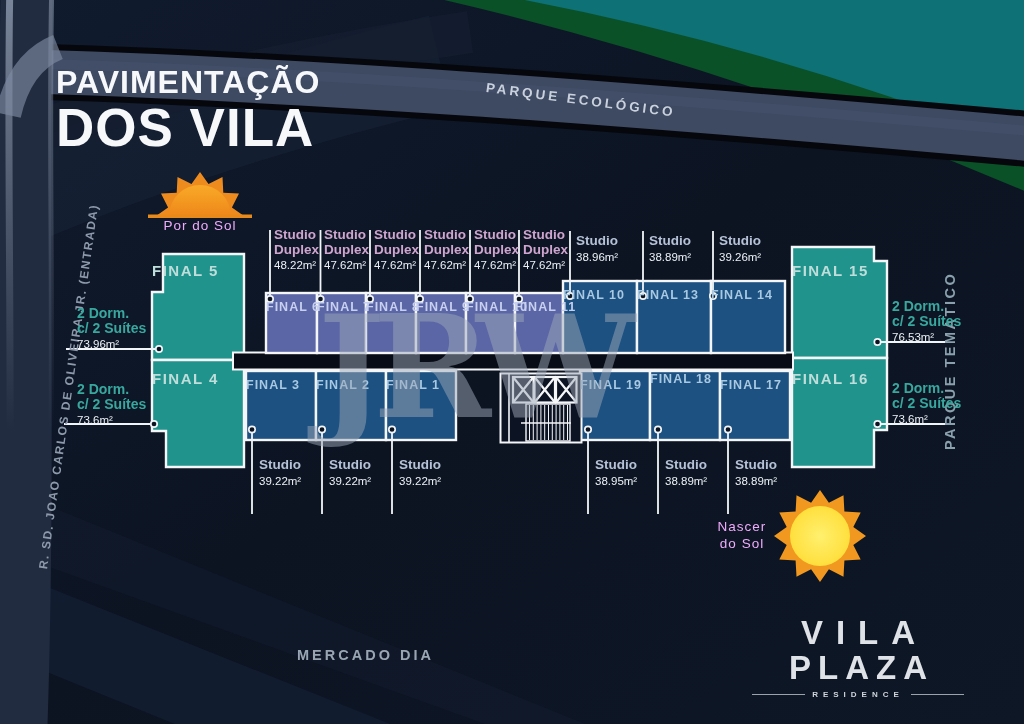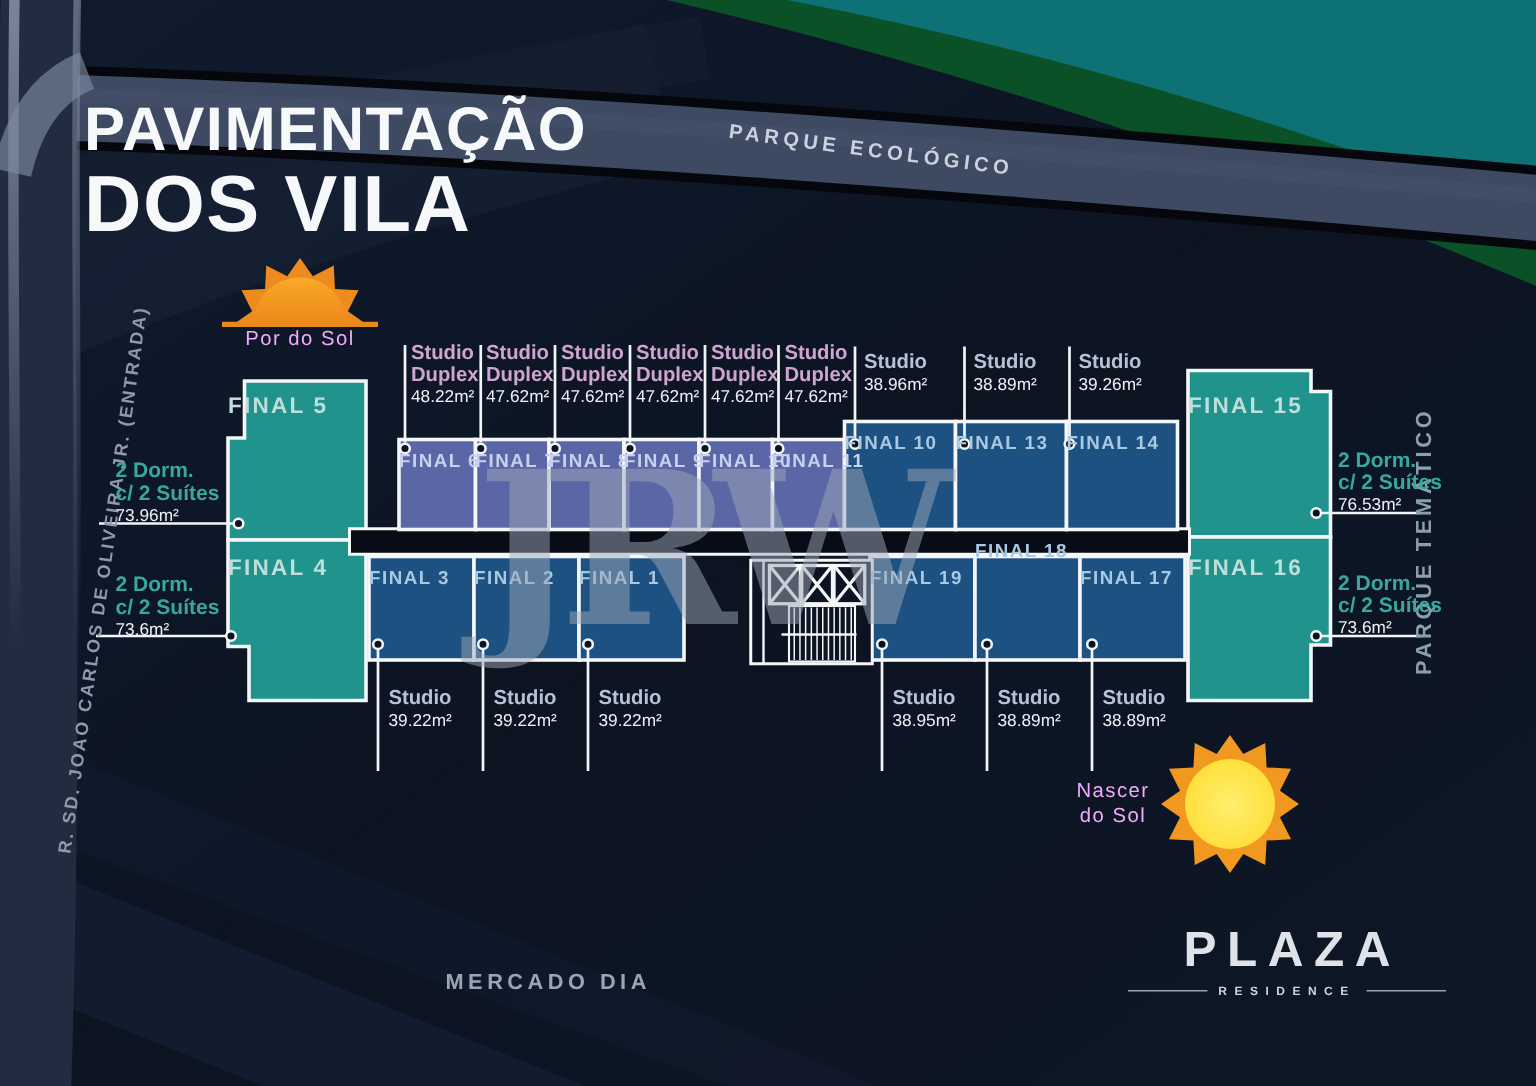--- a/index.html
+++ b/index.html
@@ -2,21 +2,21 @@
 <html><head>
 <meta charset="utf-8">
 <style>
   html,body{margin:0;padding:0;background:#0c1422;}
   .canvas{position:relative;width:1024px;height:724px;overflow:hidden;background:#0c1422;
           font-family:"Liberation Sans",sans-serif;}
   .abs{position:absolute;}
   svg{display:block;}
   
   .title{position:absolute;left:56px;top:66px;color:#f6f8fa;z-index:3;line-height:1;}
-  .title .l1{font-size:41px;font-weight:bold;letter-spacing:1px;}
+  .title .l1{font-size:32px;font-weight:bold;letter-spacing:1px;}
   .title .l2{font-size:53px;font-weight:bold;letter-spacing:1px;margin-top:3px;}
   
   .road-top{position:absolute;left:487px;top:80px;transform:rotate(7.5deg);transform-origin:left top;
             color:#c9d1dd;font-size:13.5px;font-weight:bold;letter-spacing:3px;z-index:3;white-space:nowrap;}
   .road-left{position:absolute;left:36px;top:568px;transform:rotate(-82deg);transform-origin:left top;
              color:#8e9aac;font-size:12px;font-weight:bold;letter-spacing:1.6px;z-index:3;white-space:nowrap;}
   .road-right{position:absolute;left:942px;top:450px;transform:rotate(-90deg);transform-origin:left top;
               color:#8aa0ac;font-size:14.5px;font-weight:bold;letter-spacing:2.5px;z-index:3;white-space:nowrap;}
   .road-bottom{position:absolute;left:297px;top:647px;color:#9aa5b4;font-size:14.5px;font-weight:bold;
                letter-spacing:3px;z-index:3;white-space:nowrap;}
@@ -224,21 +224,21 @@
 
   <div class="blk blue" style="left:563px;top:288px;width:74px">FINAL 10</div>
   <div class="blk blue" style="left:637px;top:288px;width:71px">FINAL 13</div>
   <div class="blk blue" style="left:711px;top:288px;width:74px">FINAL 14</div>
 
   <div class="blk blue" style="left:246px;top:378px;width:70px">FINAL 3</div>
   <div class="blk blue" style="left:316px;top:378px;width:70px">FINAL 2</div>
   <div class="blk blue" style="left:386px;top:378px;width:70px">FINAL 1</div>
 
   <div class="blk blue" style="left:580px;top:378px;width:70px">FINAL 19</div>
-  <div class="blk blue" style="left:650px;top:360px;width:58px">FINAL 18</div>
+  <div class="blk blue" style="left:650px;top:372px;width:58px">FINAL 18</div>
   <div class="blk blue" style="left:720px;top:378px;width:70px">FINAL 17</div>
 
   <div class="meas duplex" style="left:274px;top:228px">
     <span class="t">Studio</span>
     <span class="t">Duplex</span>
     <span class="a">48.22m²</span>
   </div>
   <div class="meas duplex" style="left:324px;top:228px">
     <span class="t">Studio</span>
     <span class="t">Duplex</span>
@@ -321,20 +321,21 @@
   </div>
   <div class="meas dorm" style="left:892px;top:381px">
     <span class="t">2 Dorm.</span>
     <span class="t">c/ 2 Suítes</span>
     <span class="a">73.6m²</span>
   </div>
 
   <div class="wm">JRW</div>
 
   <div class="logo">
+    <div class="n1">VILA</div>
     <div class="n2">PLAZA</div>
     <div class="sub">
       <span class="rule"></span>
       <span>RESIDENCE</span>
       <span class="rule"></span>
     </div>
   </div>
 
 </div>
 

